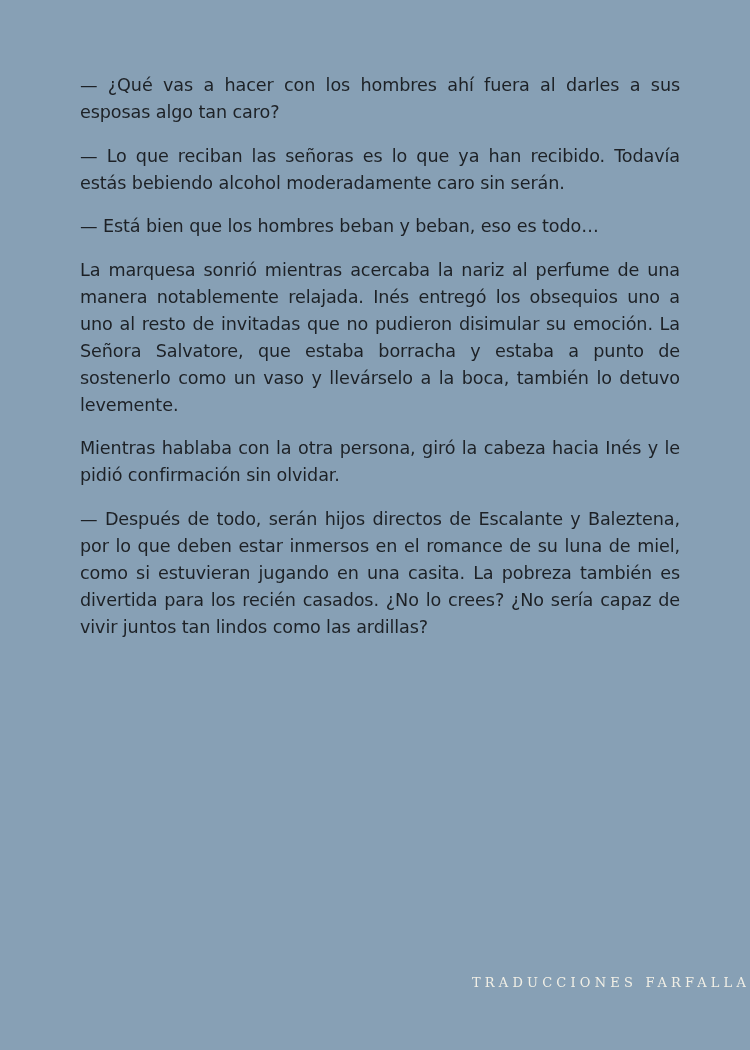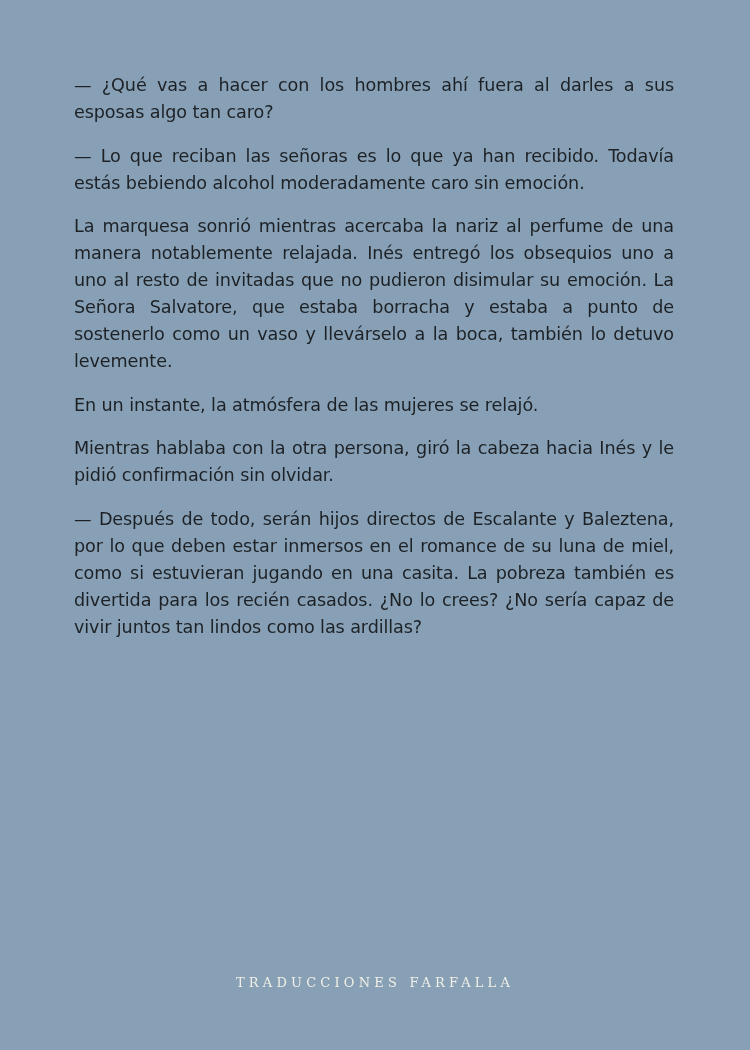--- a/index.html
+++ b/index.html
@@ -4,49 +4,49 @@
 <style>
   html, body { margin: 0; padding: 0; }
   body {
     width: 750px; height: 1050px;
     background: #87a0b5;
     position: relative;
     overflow: hidden;
   }
   .page-text {
     position: absolute;
-    left: 74px;
+    left: 80px;
     top: 72px;
     width: 600px;
     font-family: "DejaVu Sans", sans-serif;
     font-size: 17.6px;
     line-height: 27px;
     color: #1d2126;
     text-align: justify;
     letter-spacing: -0.1px;
   }
   .page-text p {
     margin: 0 0 16.5px 0;
   }
   .footer {
     position: absolute;
     left: 0; right: 0;
     top: 975px;
-    text-align: center;
+    text-align: right;
     font-family: "DejaVu Serif", serif;
     font-size: 13px;
     letter-spacing: 4.2px;
     color: #f1efe6;
   }
 </style>
 </head>
 <body>
 
 <div class="page-text">
   <p>— ¿Qué vas a hacer con los hombres ahí fuera al darles a sus esposas algo tan caro?</p>
-  <p>— Lo que reciban las señoras es lo que ya han recibido. Todavía estás bebiendo alcohol moderadamente caro sin emoción.</p>
+  <p>— Lo que reciban las señoras es lo que ya han recibido. Todavía estás bebiendo alcohol moderadamente caro sin serán.</p>
+  <p>— Está bien que los hombres beban y beban, eso es todo…</p>
   <p>La marquesa sonrió mientras acercaba la nariz al perfume de una manera notablemente relajada. Inés entregó los obsequios uno a uno al resto de invitadas que no pudieron disimular su emoción. La Señora Salvatore, que estaba borracha y estaba a punto de sostenerlo como un vaso y llevárselo a la boca, también lo detuvo levemente.</p>
-  <p>En un instante, la atmósfera de las mujeres se relajó.</p>
   <p>Mientras hablaba con la otra persona, giró la cabeza hacia Inés y le pidió confirmación sin olvidar.</p>
   <p>— Después de todo, serán hijos directos de Escalante y Baleztena, por lo que deben estar inmersos en el romance de su luna de miel, como si estuvieran jugando en una casita. La pobreza también es divertida para los recién casados. ¿No lo crees? ¿No sería capaz de vivir juntos tan lindos como las ardillas?</p>
 </div>
 
 <div class="footer">TRADUCCIONES FARFALLA</div>
 
 </body></html>

